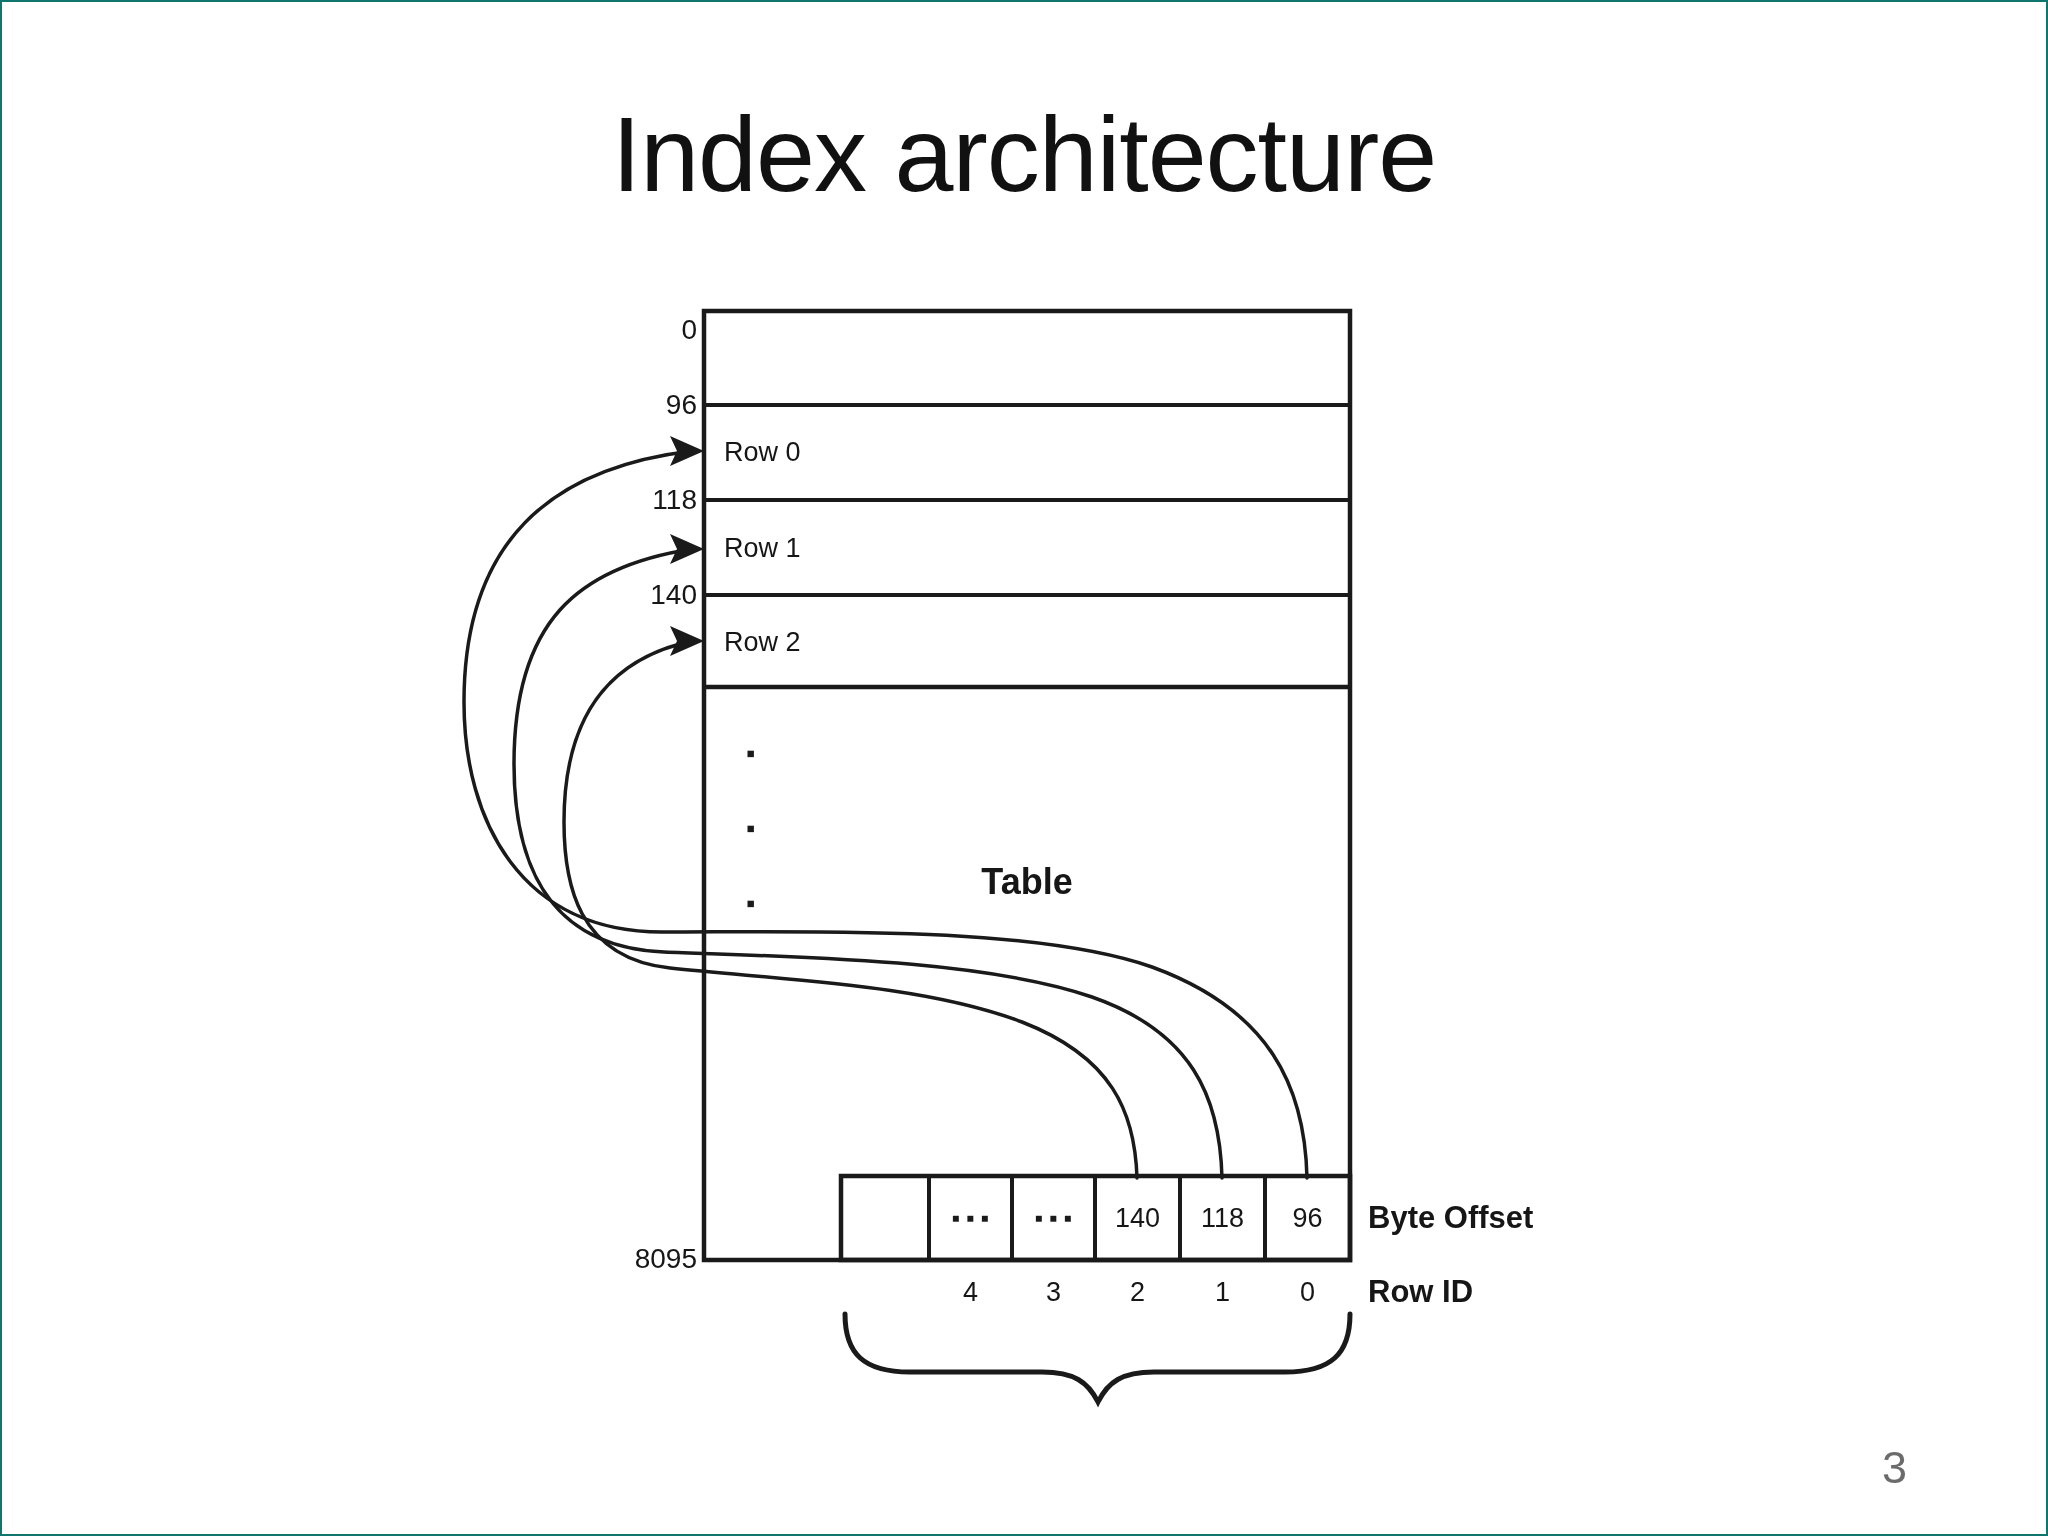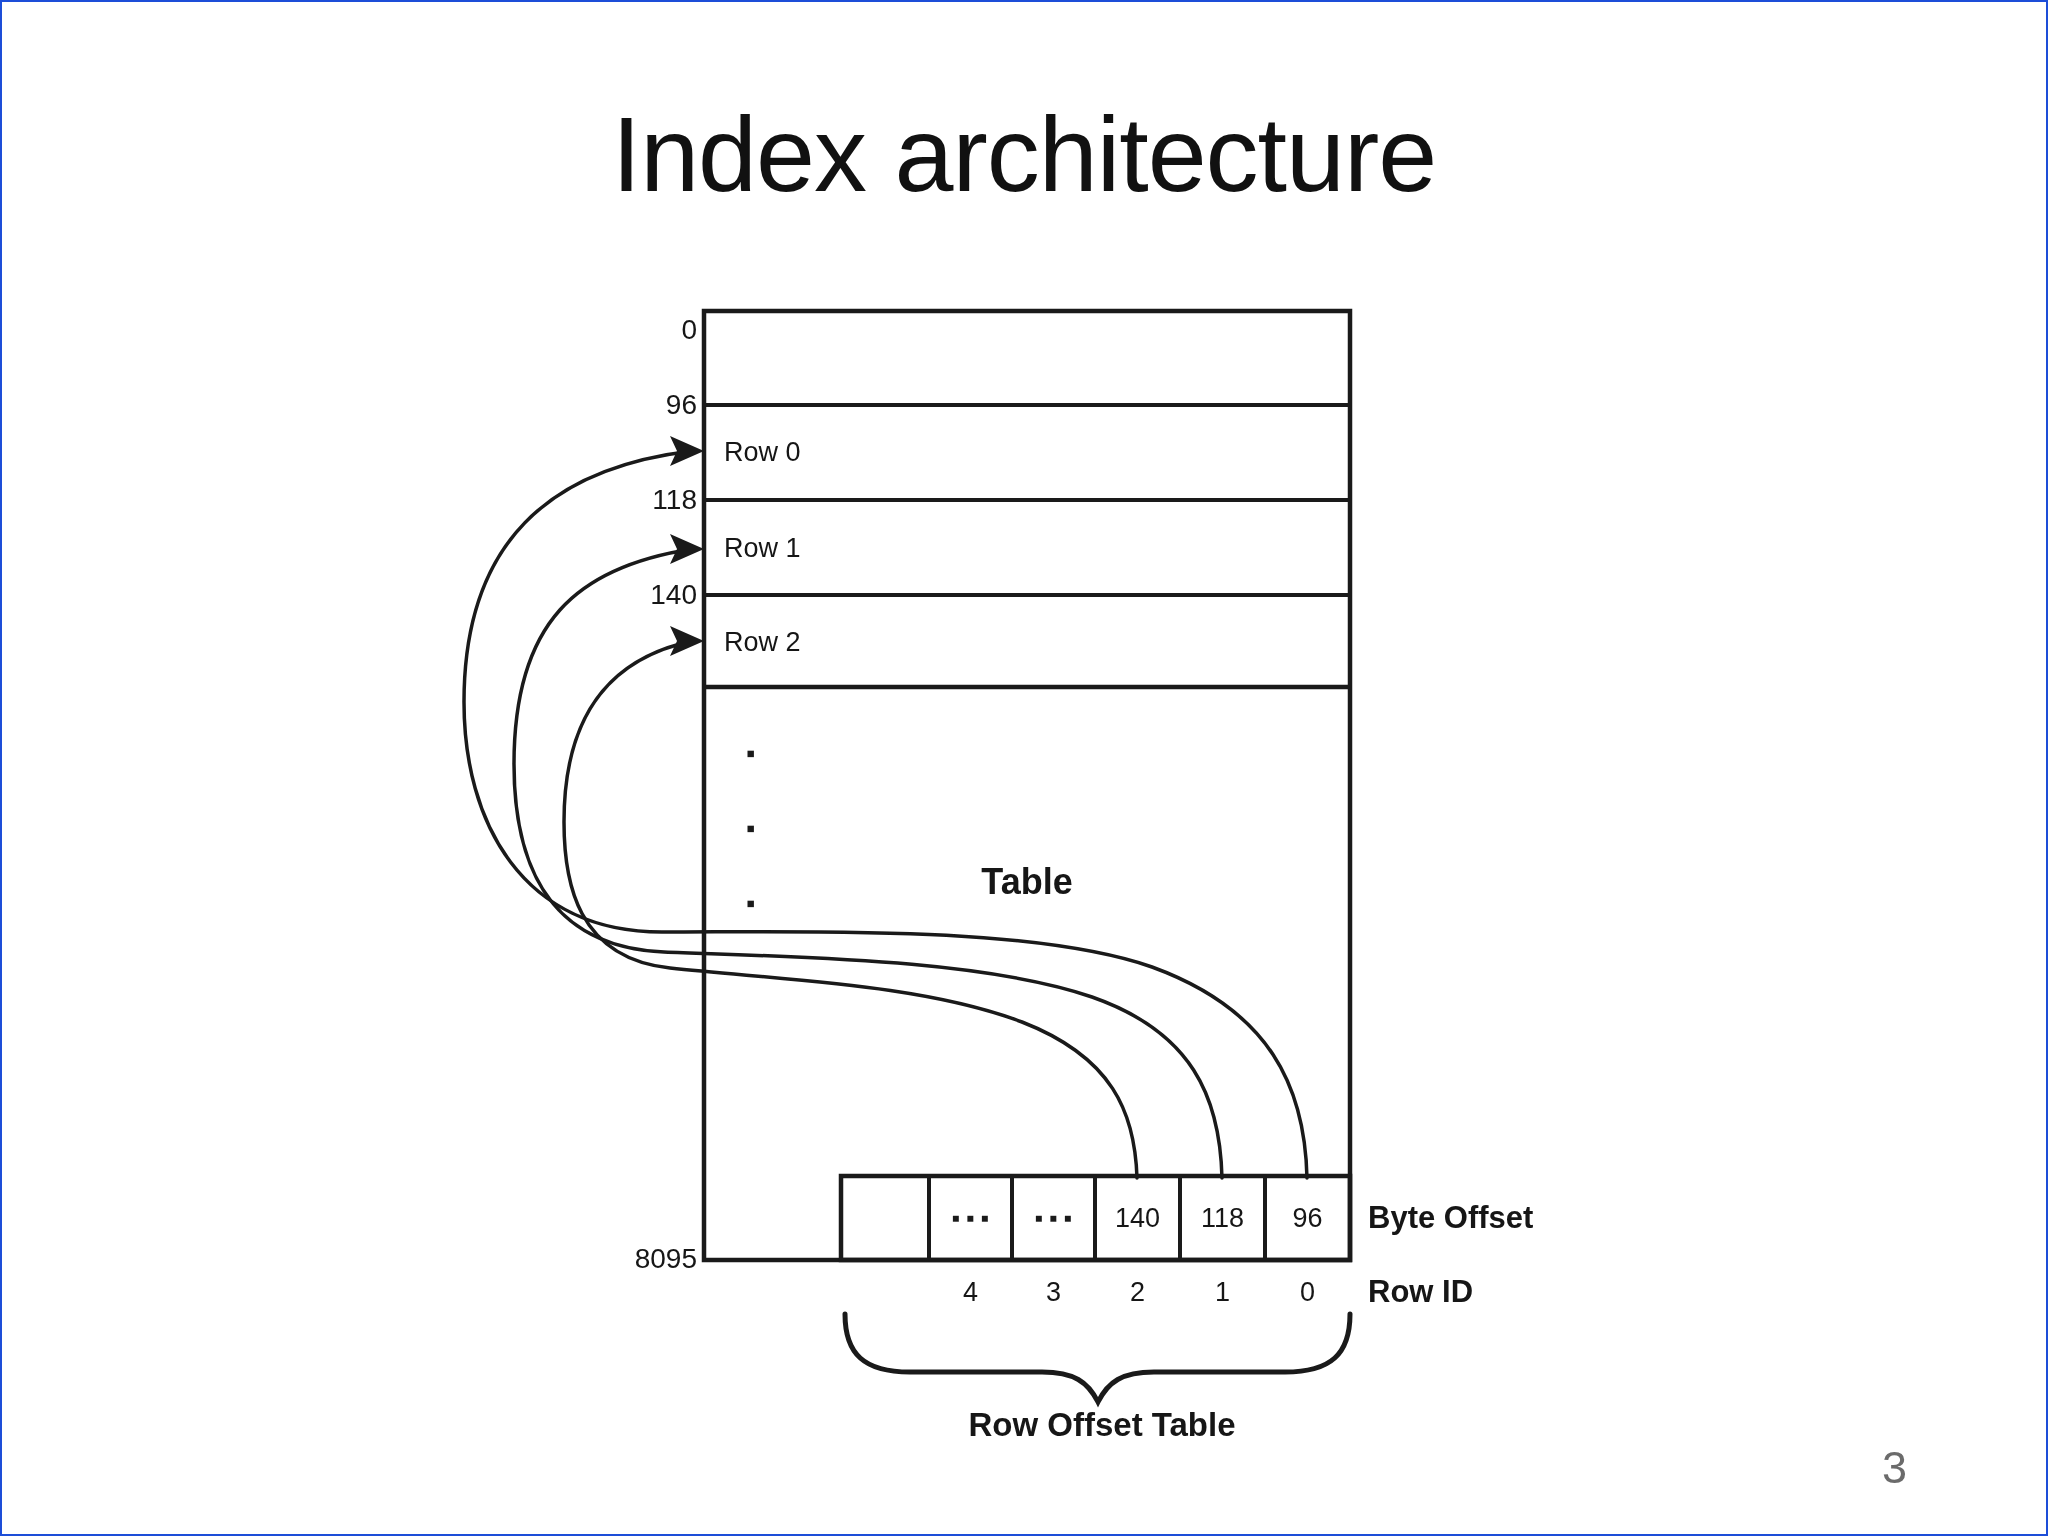--- a/index.html
+++ b/index.html
@@ -1,20 +1,20 @@
 <!DOCTYPE html>
 <html><head>
 <meta charset="utf-8">
 <style>
   html,body { margin:0; padding:0; background:#e8e8e8; }
   .slide {
     position:relative;
     width:2048px; height:1536px;
     background:#ffffff;
-    border:2px solid #1d4ed8;
+    border:2px solid #0f766e;
     box-sizing:border-box;
     font-family:"Liberation Sans", sans-serif;
     color:#161616;
     overflow:hidden;
   }
   .abs { position:absolute; }
   .vc  { transform:translateY(-50%); }
   .slide-title {
     left:0; top:92px; width:100%;
     text-align:center;
@@ -113,17 +113,16 @@
 
   <div class="abs vc rowid-value" style="left:927px;  width:83px; top:1290px">4</div>
   <div class="abs vc rowid-value" style="left:1010px; width:83px; top:1290px">3</div>
   <div class="abs vc rowid-value" style="left:1093px; width:85px; top:1290px">2</div>
   <div class="abs vc rowid-value" style="left:1178px; width:85px; top:1290px">1</div>
   <div class="abs vc rowid-value" style="left:1263px; width:85px; top:1290px">0</div>
 
   <div class="abs vc table-side-label" style="top:1216px">Byte Offset</div>
   <div class="abs vc table-side-label" style="top:1290px">Row ID</div>
 
-  <div class="abs table-caption" style="top:1404px">Row Offset Table</div>
 
   <div class="abs page-number">3</div>
 
 </div>
 
 </body></html>

